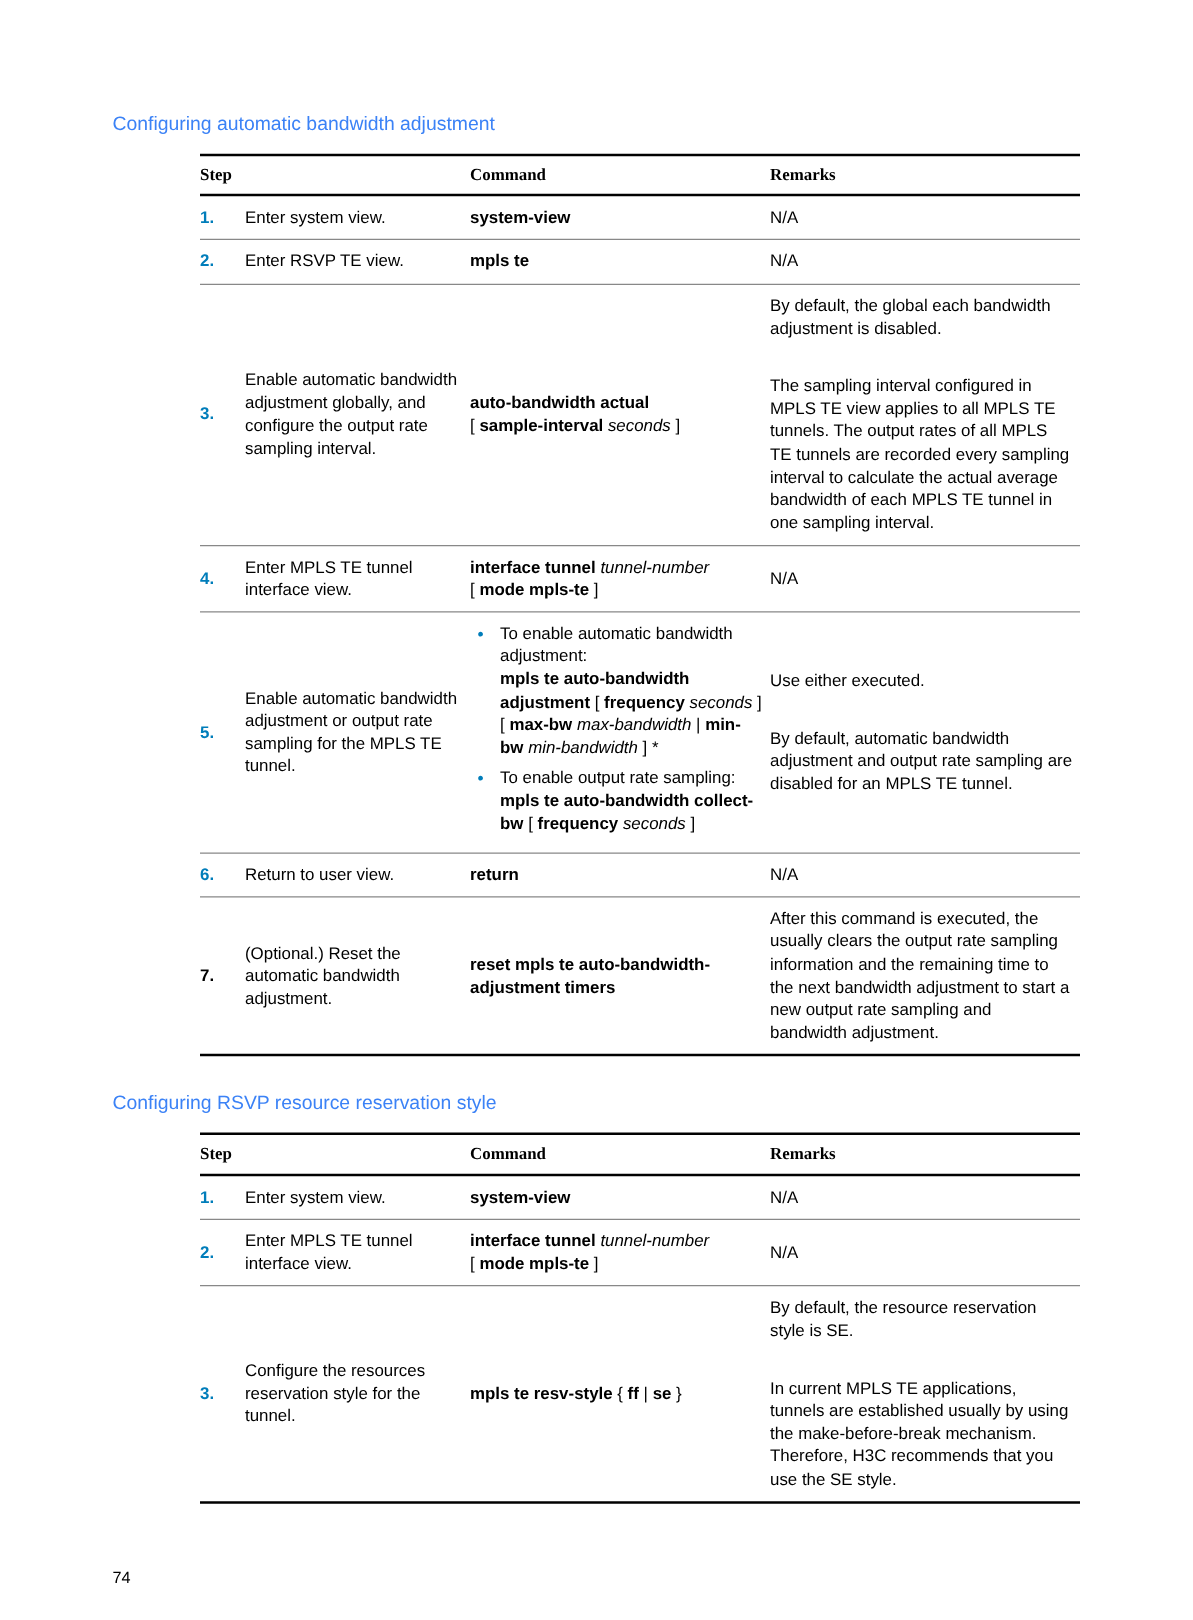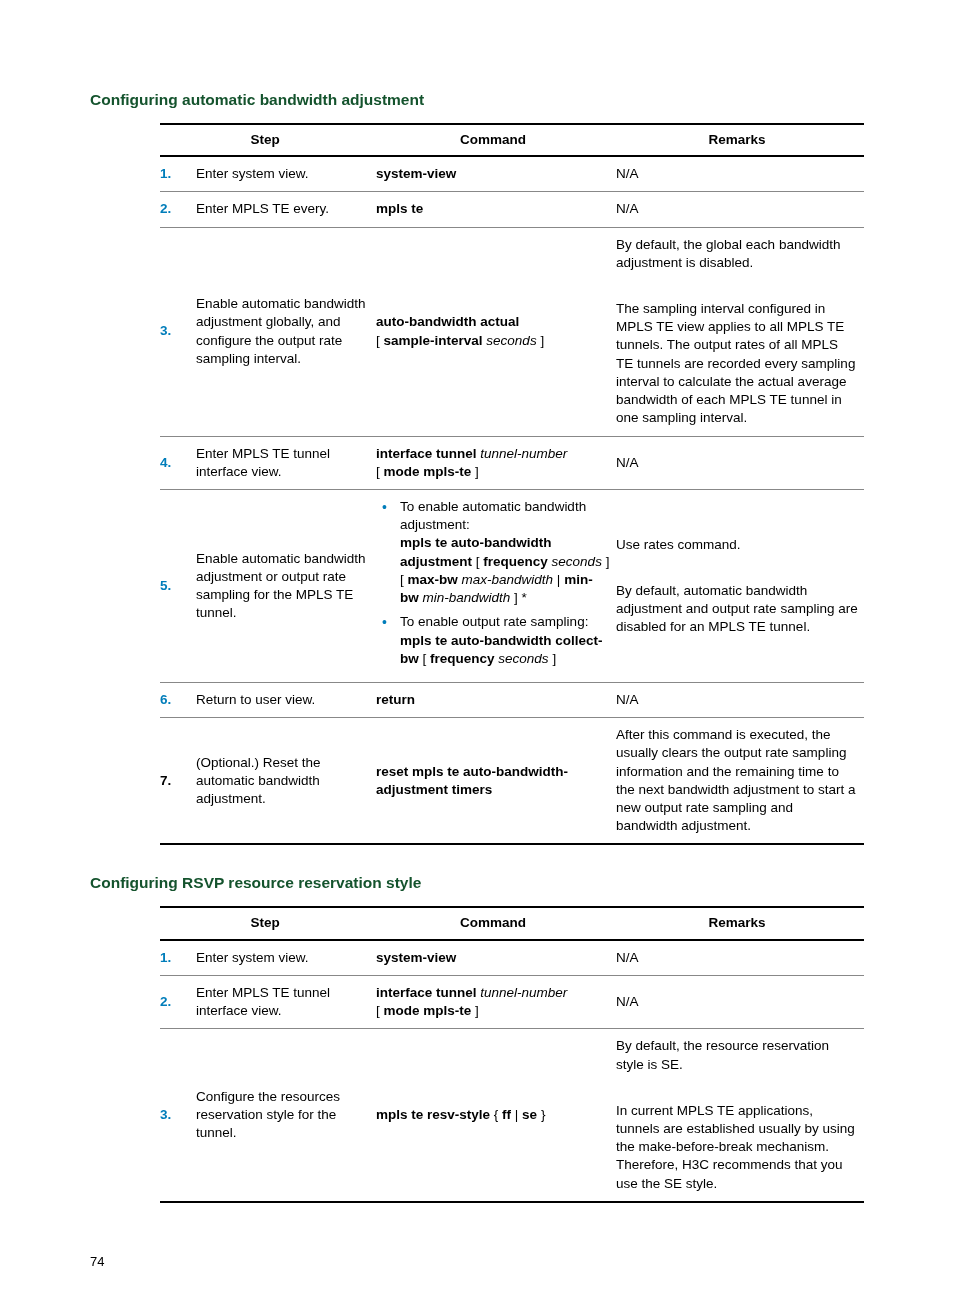--- a/index.html
+++ b/index.html
@@ -7,22 +7,22 @@
     font-size: 13.5px;
     color: #000;
     background: #fff;
     margin: 0;
     padding: 90px 90px 40px 90px;
     width: 954px;
     box-sizing: border-box;
     line-height: 1.35;
   }
   h2.section {
-    color: #14532d;
-    font-weight: bold;
+    color: #3b82f6;
+    font-weight: normal;
     font-size: 15.5px;
     margin: 0 0 12px 0;
   }
   .tbl-wrap {
     margin-left: 70px;
     margin-bottom: 28px;
   }
   table {
     border-collapse: collapse;
     width: 100%;
@@ -36,24 +36,25 @@
     border-top: 2px solid #000;
     border-bottom: 2px solid #000;
   }
   tbody tr {
     border-bottom: 1px solid #888;
   }
   tbody tr:last-child {
     border-bottom: 2px solid #000;
   }
   th {
-    text-align: center;
+    text-align: left;
     font-weight: bold;
     padding: 6px 6px 6px 0;
     vertical-align: top;
+    font-family: Liberation Serif, serif;
   }
   th.step-head { padding-left: 0; }
   td {
     padding: 8px 6px 8px 0;
     vertical-align: middle;
     text-align: left;
   }
   td.num {
     font-weight: bold;
     vertical-align: middle;
@@ -109,21 +110,21 @@
     </thead>
     <tbody id="tbody1">
         <tr>
           <td class="num link">1.</td>
           <td>Enter system view.</td>
           <td><span class="cmd-bold">system-view</span></td>
           <td class="remark">N/A</td>
         </tr>
         <tr>
           <td class="num link">2.</td>
-          <td>Enter MPLS TE every.</td>
+          <td>Enter RSVP TE view.</td>
           <td><span class="cmd-bold">mpls te</span></td>
           <td class="remark">N/A</td>
         </tr>
         <tr>
           <td class="num link">3.</td>
           <td>Enable automatic bandwidth adjustment globally, and configure the output rate sampling interval.</td>
           <td><span class="cmd-bold">auto-bandwidth actual</span><br>[ <span class="cmd-bold">sample-interval</span> <span class="cmd-ital">seconds</span> ]</td>
           <td class="remark">
             <p>By default, the global each bandwidth adjustment is disabled.</p>
             <p>The sampling interval configured in MPLS TE view applies to all MPLS TE tunnels. The output rates of all MPLS TE tunnels are recorded every sampling interval to calculate the actual average bandwidth of each MPLS TE tunnel in one sampling interval.</p>
@@ -138,21 +139,21 @@
         <tr>
           <td class="num link">5.</td>
           <td>Enable automatic bandwidth adjustment or output rate sampling for the MPLS TE tunnel.</td>
           <td>
             <ul class="cmd-list">
               <li>To enable automatic bandwidth adjustment:<br><span class="cmd-bold">mpls te auto-bandwidth adjustment</span> [ <span class="cmd-bold">frequency</span> <span class="cmd-ital">seconds</span> ] [ <span class="cmd-bold">max-bw</span> <span class="cmd-ital">max-bandwidth</span> | <span class="cmd-bold">min-bw</span> <span class="cmd-ital">min-bandwidth</span> ] *</li>
               <li>To enable output rate sampling:<br><span class="cmd-bold">mpls te auto-bandwidth collect-bw</span> [ <span class="cmd-bold">frequency</span> <span class="cmd-ital">seconds</span> ]</li>
             </ul>
           </td>
           <td class="remark">
-            <p>Use rates command.</p>
+            <p>Use either executed.</p>
             <p>By default, automatic bandwidth adjustment and output rate sampling are disabled for an MPLS TE tunnel.</p>
           </td>
         </tr>
         <tr>
           <td class="num link">6.</td>
           <td>Return to user view.</td>
           <td><span class="cmd-bold">return</span></td>
           <td class="remark">N/A</td>
         </tr>
         <tr>

